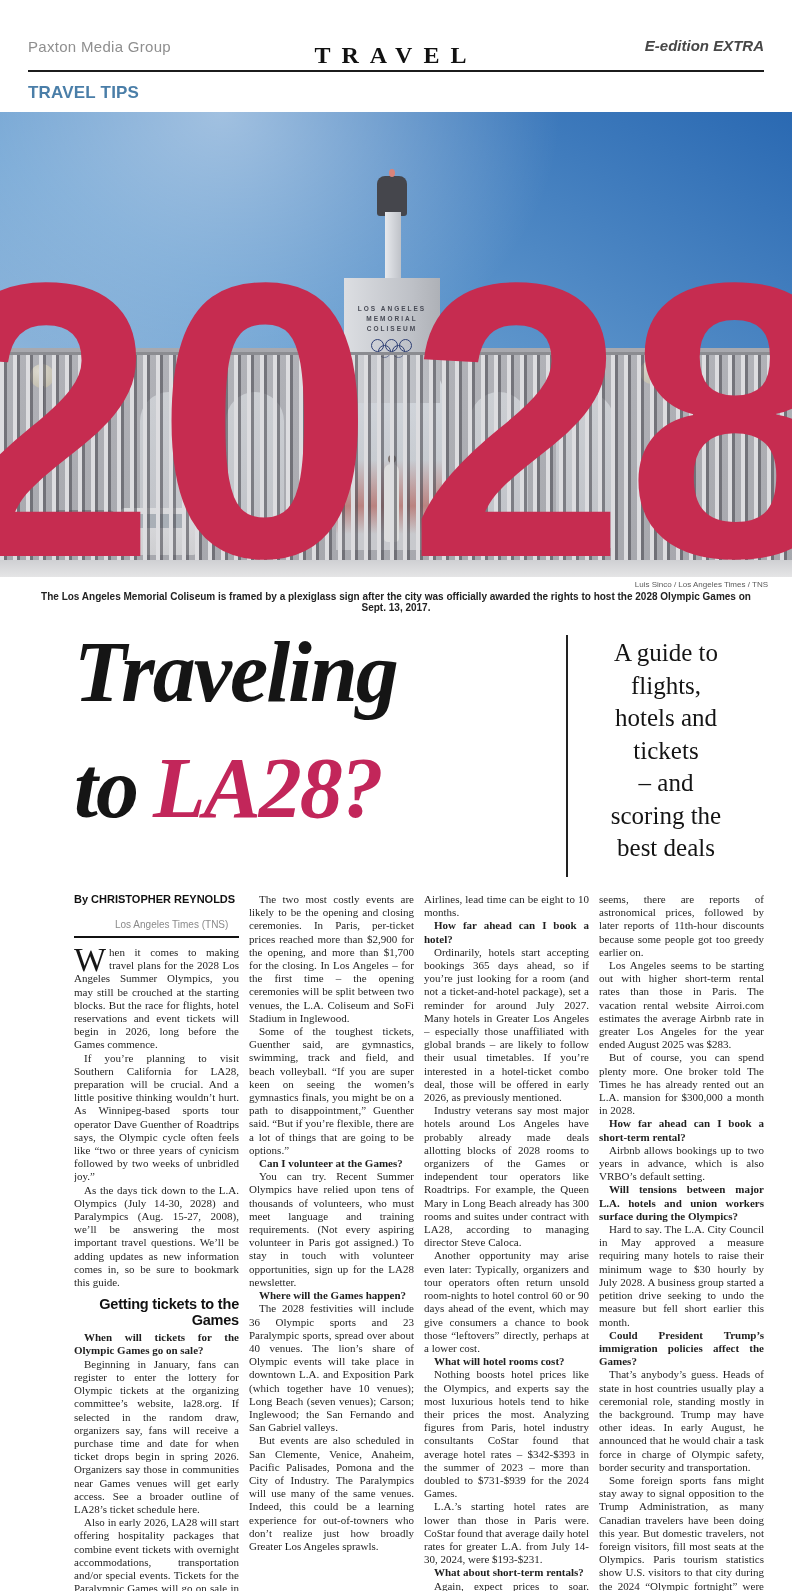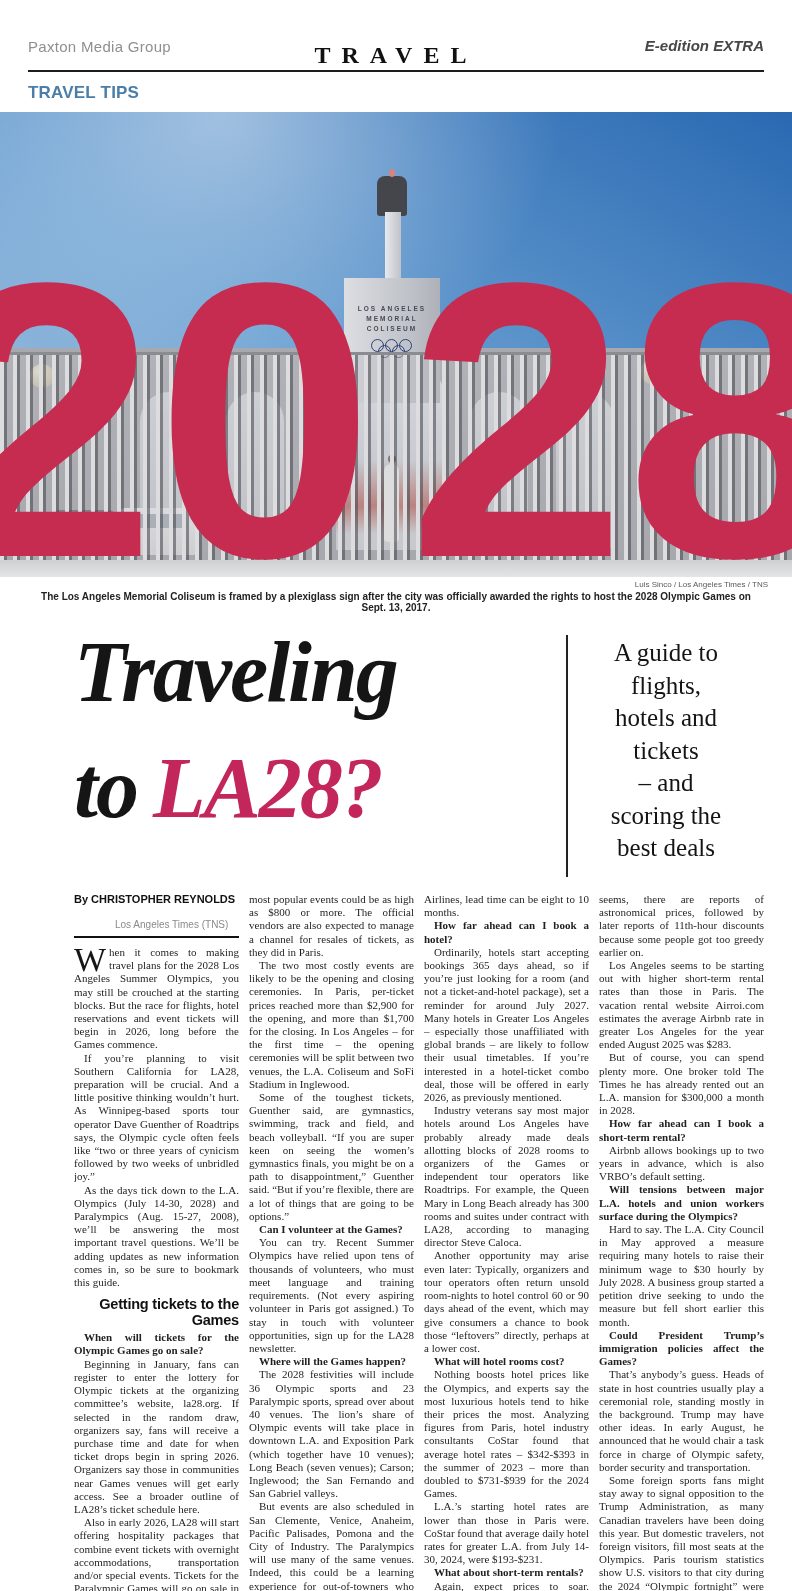--- a/index.html
+++ b/index.html
@@ -178,21 +178,20 @@
           <p class="p">If you’re planning to visit Southern California for LA28, preparation will be crucial. And a little positive thinking wouldn’t hurt. As Winnipeg-based sports tour operator Dave Guenther of Roadtrips says, the Olympic cycle often feels like “two or three years of cynicism followed by two weeks of unbridled joy.”</p>
           <p class="p">As the days tick down to the L.A. Olympics (July 14-30, 2028) and Paralympics (Aug. 15-27, 2008), we’ll be answering the most important travel questions. We’ll be adding updates as new information comes in, so be sure to bookmark this guide.</p>
           <div class="subhead">Getting tickets to the Games</div>
           <p class="q">When will tickets for the Olympic Games go on sale?</p>
           <p class="p">Beginning in January, fans can register to enter the lottery for Olympic tickets at the organizing committee’s website, la28.org. If selected in the random draw, organizers say, fans will receive a purchase time and date for when ticket drops begin in spring 2026. Organizers say those in communities near Games venues will get early access. See a broader outline of LA28’s ticket schedule here.</p>
           <p class="p">Also in early 2026, LA28 will start offering hospitality packages that combine event tickets with overnight accommodations, transportation and/or special events. Tickets for the Paralympic Games will go on sale in 2027.</p>
         </div>
     </div>
     <div class="col">
         <div class="col-body">
-          <p class="cont">most popular events could be as high as $800 or more. The official vendors are also expected to manage a channel for resales of tickets, as they did in Paris.</p>
           <p class="p">The two most costly events are likely to be the opening and closing ceremonies. In Paris, per-ticket prices reached more than $2,900 for the opening, and more than $1,700 for the closing. In Los Angeles – for the first time – the opening ceremonies will be split between two venues, the L.A. Coliseum and SoFi Stadium in Inglewood.</p>
           <p class="p">Some of the toughest tickets, Guenther said, are gymnastics, swimming, track and field, and beach volleyball. “If you are super keen on seeing the women’s gymnastics finals, you might be on a path to disappointment,” Guenther said. “But if you’re flexible, there are a lot of things that are going to be options.”</p>
           <p class="q">Can I volunteer at the Games?</p>
           <p class="p">You can try. Recent Summer Olympics have relied upon tens of thousands of volunteers, who must meet language and training requirements. (Not every aspiring volunteer in Paris got assigned.) To stay in touch with volunteer opportunities, sign up for the LA28 newsletter.</p>
           <p class="q">Where will the Games happen?</p>
           <p class="p">The 2028 festivities will include 36 Olympic sports and 23 Paralympic sports, spread over about 40 venues. The lion’s share of Olympic events will take place in downtown L.A. and Exposition Park (which together have 10 venues); Long Beach (seven venues); Carson; Inglewood; the San Fernando and San Gabriel valleys.</p>
           <p class="p">But events are also scheduled in San Clemente, Venice, Anaheim, Pacific Palisades, Pomona and the City of Industry. The Paralympics will use many of the same venues. Indeed, this could be a learning experience for out-of-towners who don’t realize just how broadly Greater Los Angeles sprawls.</p>
         </div>
       </div>
     <div class="col">

